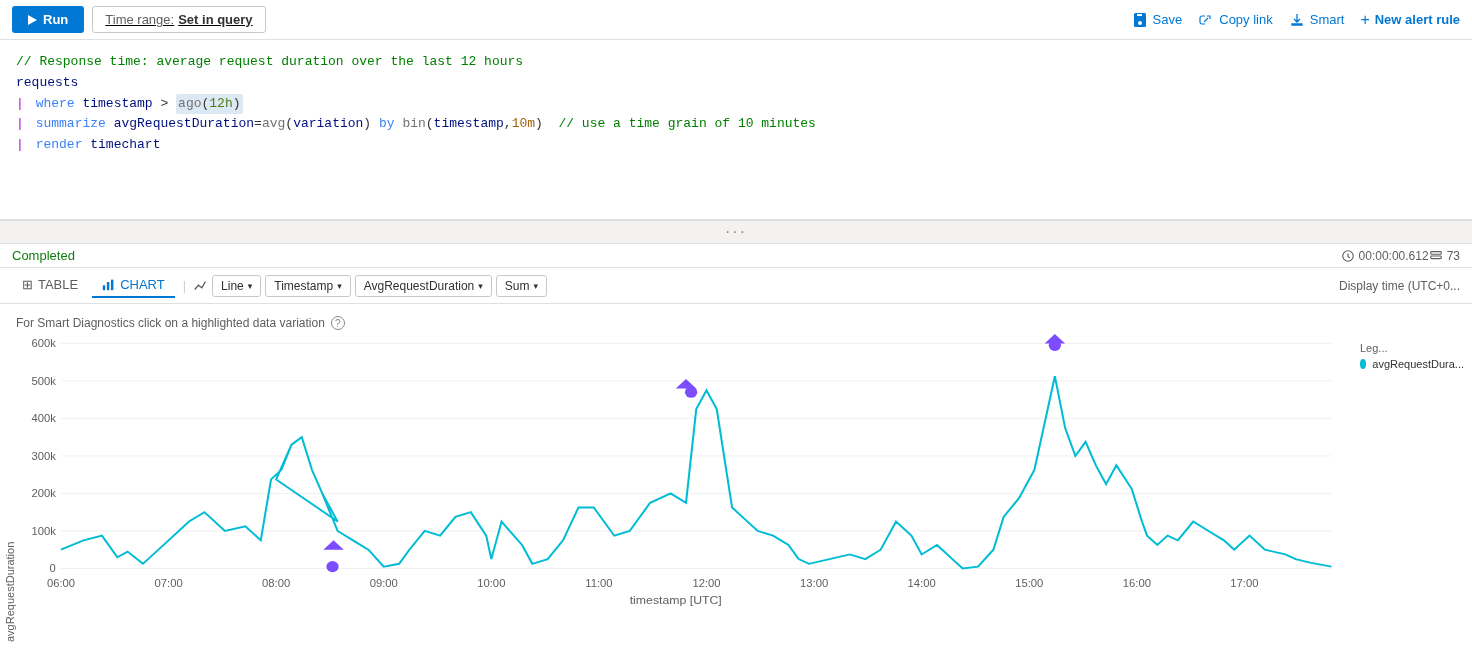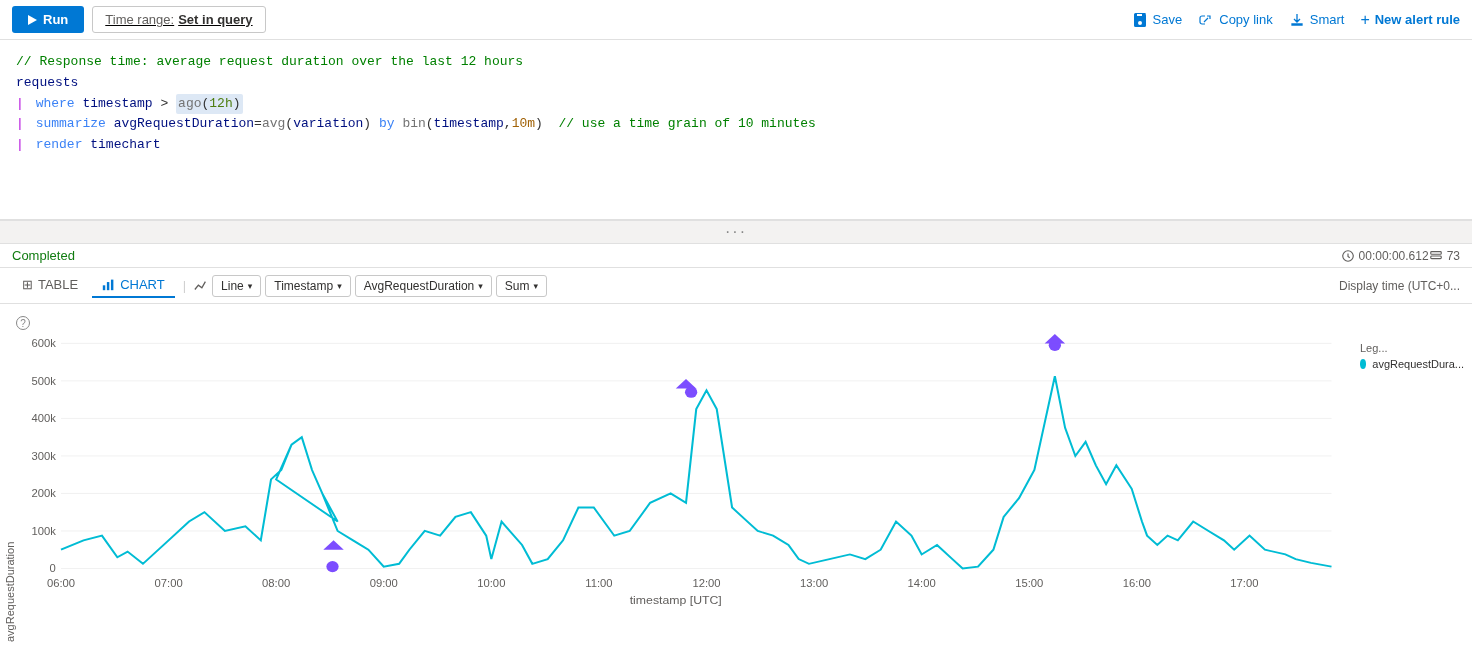--- a/index.html
+++ b/index.html
@@ -287,20 +287,21 @@
   <button class="dropdown-btn">
     <span>Sum</span>
     <span class="chevron">▾</span>
   </button>
   <div class="chart-toolbar-spacer"></div>
   <span class="display-time">Display time (UTC+0...</span>
 </div>
 
 <div class="chart-area">
   <div class="smart-diag">
+    <span>For Smart Diagnostics click on a highlighted data variation</span>
     <span class="info-circle">?</span>
   </div>
   <div class="chart-container">
     <div class="y-axis-label">avgRequestDuration</div>
     <div class="chart-inner">
       <svg class="chart-svg" viewBox="0 0 1300 290" preserveAspectRatio="none">
 
         <line x1="40" y1="10" x2="1280" y2="10" stroke="#e0e0e0" stroke-width="0.5"></line>
         <line x1="40" y1="50" x2="1280" y2="50" stroke="#e0e0e0" stroke-width="0.5"></line>
         <line x1="40" y1="90" x2="1280" y2="90" stroke="#e0e0e0" stroke-width="0.5"></line>

